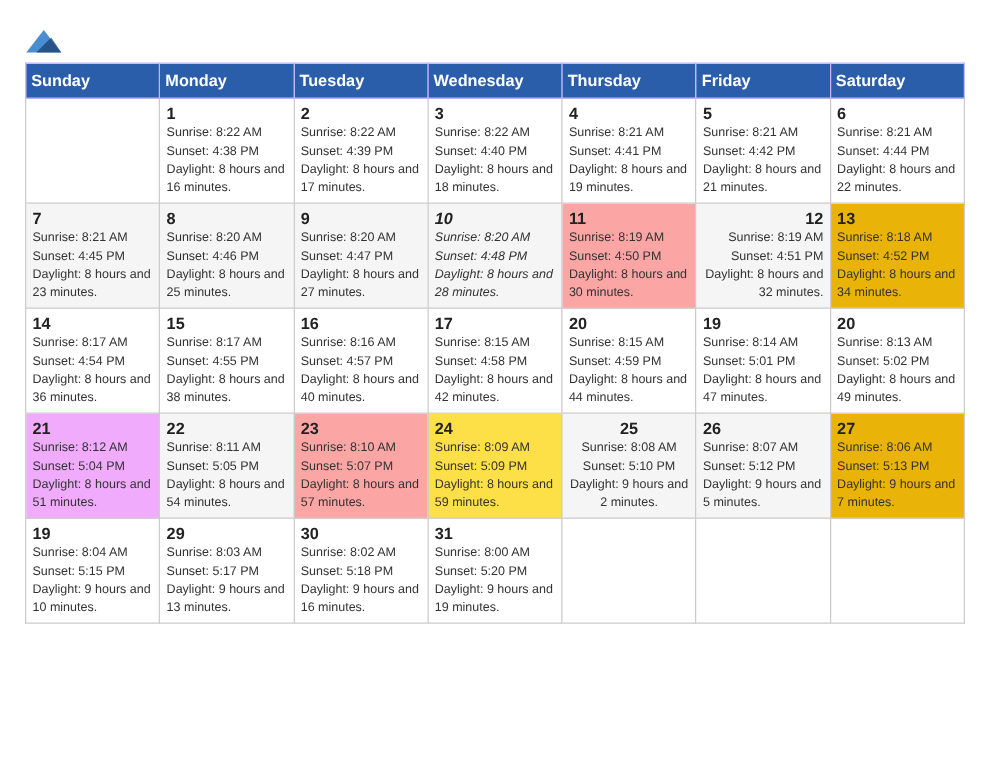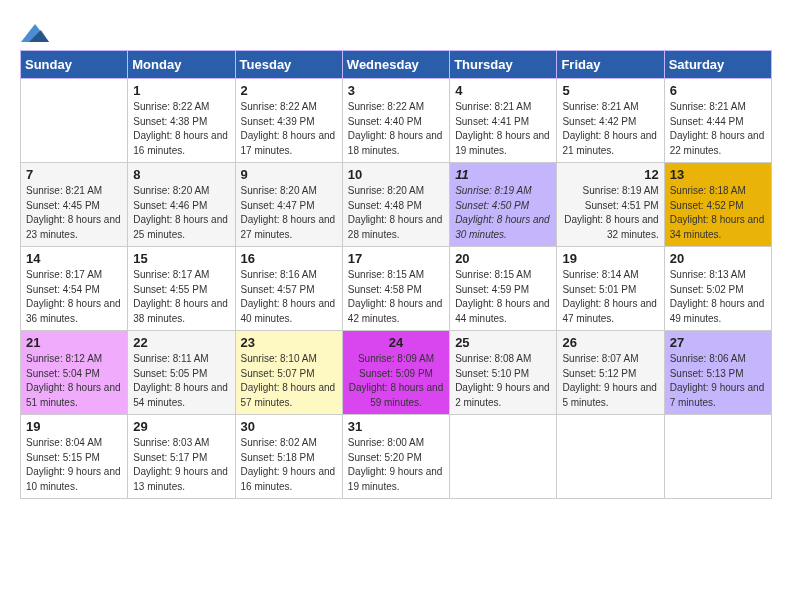--- a/index.html
+++ b/index.html
@@ -143,25 +143,25 @@
           <div class="day-detail">Sunrise: 8:21 AM<br>Sunset: 4:45 PM<br>Daylight: 8 hours and 23 minutes.</div>
         </td>
         <td style="background: rgb(245, 245, 245);">
           <span class="day-number">8</span>
           <div class="day-detail">Sunrise: 8:20 AM<br>Sunset: 4:46 PM<br>Daylight: 8 hours and 25 minutes.</div>
         </td>
         <td style="background: rgb(245, 245, 245);">
           <span class="day-number">9</span>
           <div class="day-detail">Sunrise: 8:20 AM<br>Sunset: 4:47 PM<br>Daylight: 8 hours and 27 minutes.</div>
         </td>
-        <td style="background: rgb(245, 245, 245);">
+        <td style="background: rgb(245, 245, 245); font-style: italic;">
           <span class="day-number">10</span>
           <div class="day-detail">Sunrise: 8:20 AM<br>Sunset: 4:48 PM<br>Daylight: 8 hours and 28 minutes.</div>
         </td>
-        <td style="background: #c4b5fd; font-style: italic;">
+        <td style="background: #fca5a5;">
           <span class="day-number">11</span>
           <div class="day-detail">Sunrise: 8:19 AM<br>Sunset: 4:50 PM<br>Daylight: 8 hours and 30 minutes.</div>
         </td>
         <td style="background: rgb(245, 245, 245); text-align: right;">
           <span class="day-number">12</span>
           <div class="day-detail">Sunrise: 8:19 AM<br>Sunset: 4:51 PM<br>Daylight: 8 hours and 32 minutes.</div>
         </td>
         <td style="background: #eab308;">
           <span class="day-number">13</span>
           <div class="day-detail">Sunrise: 8:18 AM<br>Sunset: 4:52 PM<br>Daylight: 8 hours and 34 minutes.</div>
@@ -199,37 +199,37 @@
       </tr>
       <tr>
         <td style="background: #f0abfc;">
           <span class="day-number">21</span>
           <div class="day-detail">Sunrise: 8:12 AM<br>Sunset: 5:04 PM<br>Daylight: 8 hours and 51 minutes.</div>
         </td>
         <td style="background: rgb(245, 245, 245);">
           <span class="day-number">22</span>
           <div class="day-detail">Sunrise: 8:11 AM<br>Sunset: 5:05 PM<br>Daylight: 8 hours and 54 minutes.</div>
         </td>
-        <td style="background: #fef9c3; margin-left: 16px;">
+        <td style="background: #fca5a5; margin-left: 16px;">
           <span class="day-number">23</span>
           <div class="day-detail">Sunrise: 8:10 AM<br>Sunset: 5:07 PM<br>Daylight: 8 hours and 57 minutes.</div>
         </td>
-        <td style="background: #d946ef; text-align: center;">
+        <td style="background: #fde047;">
           <span class="day-number">24</span>
           <div class="day-detail">Sunrise: 8:09 AM<br>Sunset: 5:09 PM<br>Daylight: 8 hours and 59 minutes.</div>
         </td>
-        <td style="background: rgb(245, 245, 245);">
+        <td style="background: rgb(245, 245, 245); text-align: center;">
           <span class="day-number">25</span>
           <div class="day-detail">Sunrise: 8:08 AM<br>Sunset: 5:10 PM<br>Daylight: 9 hours and 2 minutes.</div>
         </td>
         <td style="background: rgb(245, 245, 245);">
           <span class="day-number">26</span>
           <div class="day-detail">Sunrise: 8:07 AM<br>Sunset: 5:12 PM<br>Daylight: 9 hours and 5 minutes.</div>
         </td>
-        <td style="background: #c4b5fd;">
+        <td style="background: #eab308;">
           <span class="day-number">27</span>
           <div class="day-detail">Sunrise: 8:06 AM<br>Sunset: 5:13 PM<br>Daylight: 9 hours and 7 minutes.</div>
         </td>
       </tr>
       <tr>
         <td>
           <span class="day-number">19</span>
           <div class="day-detail">Sunrise: 8:04 AM<br>Sunset: 5:15 PM<br>Daylight: 9 hours and 10 minutes.</div>
         </td>
         <td>

